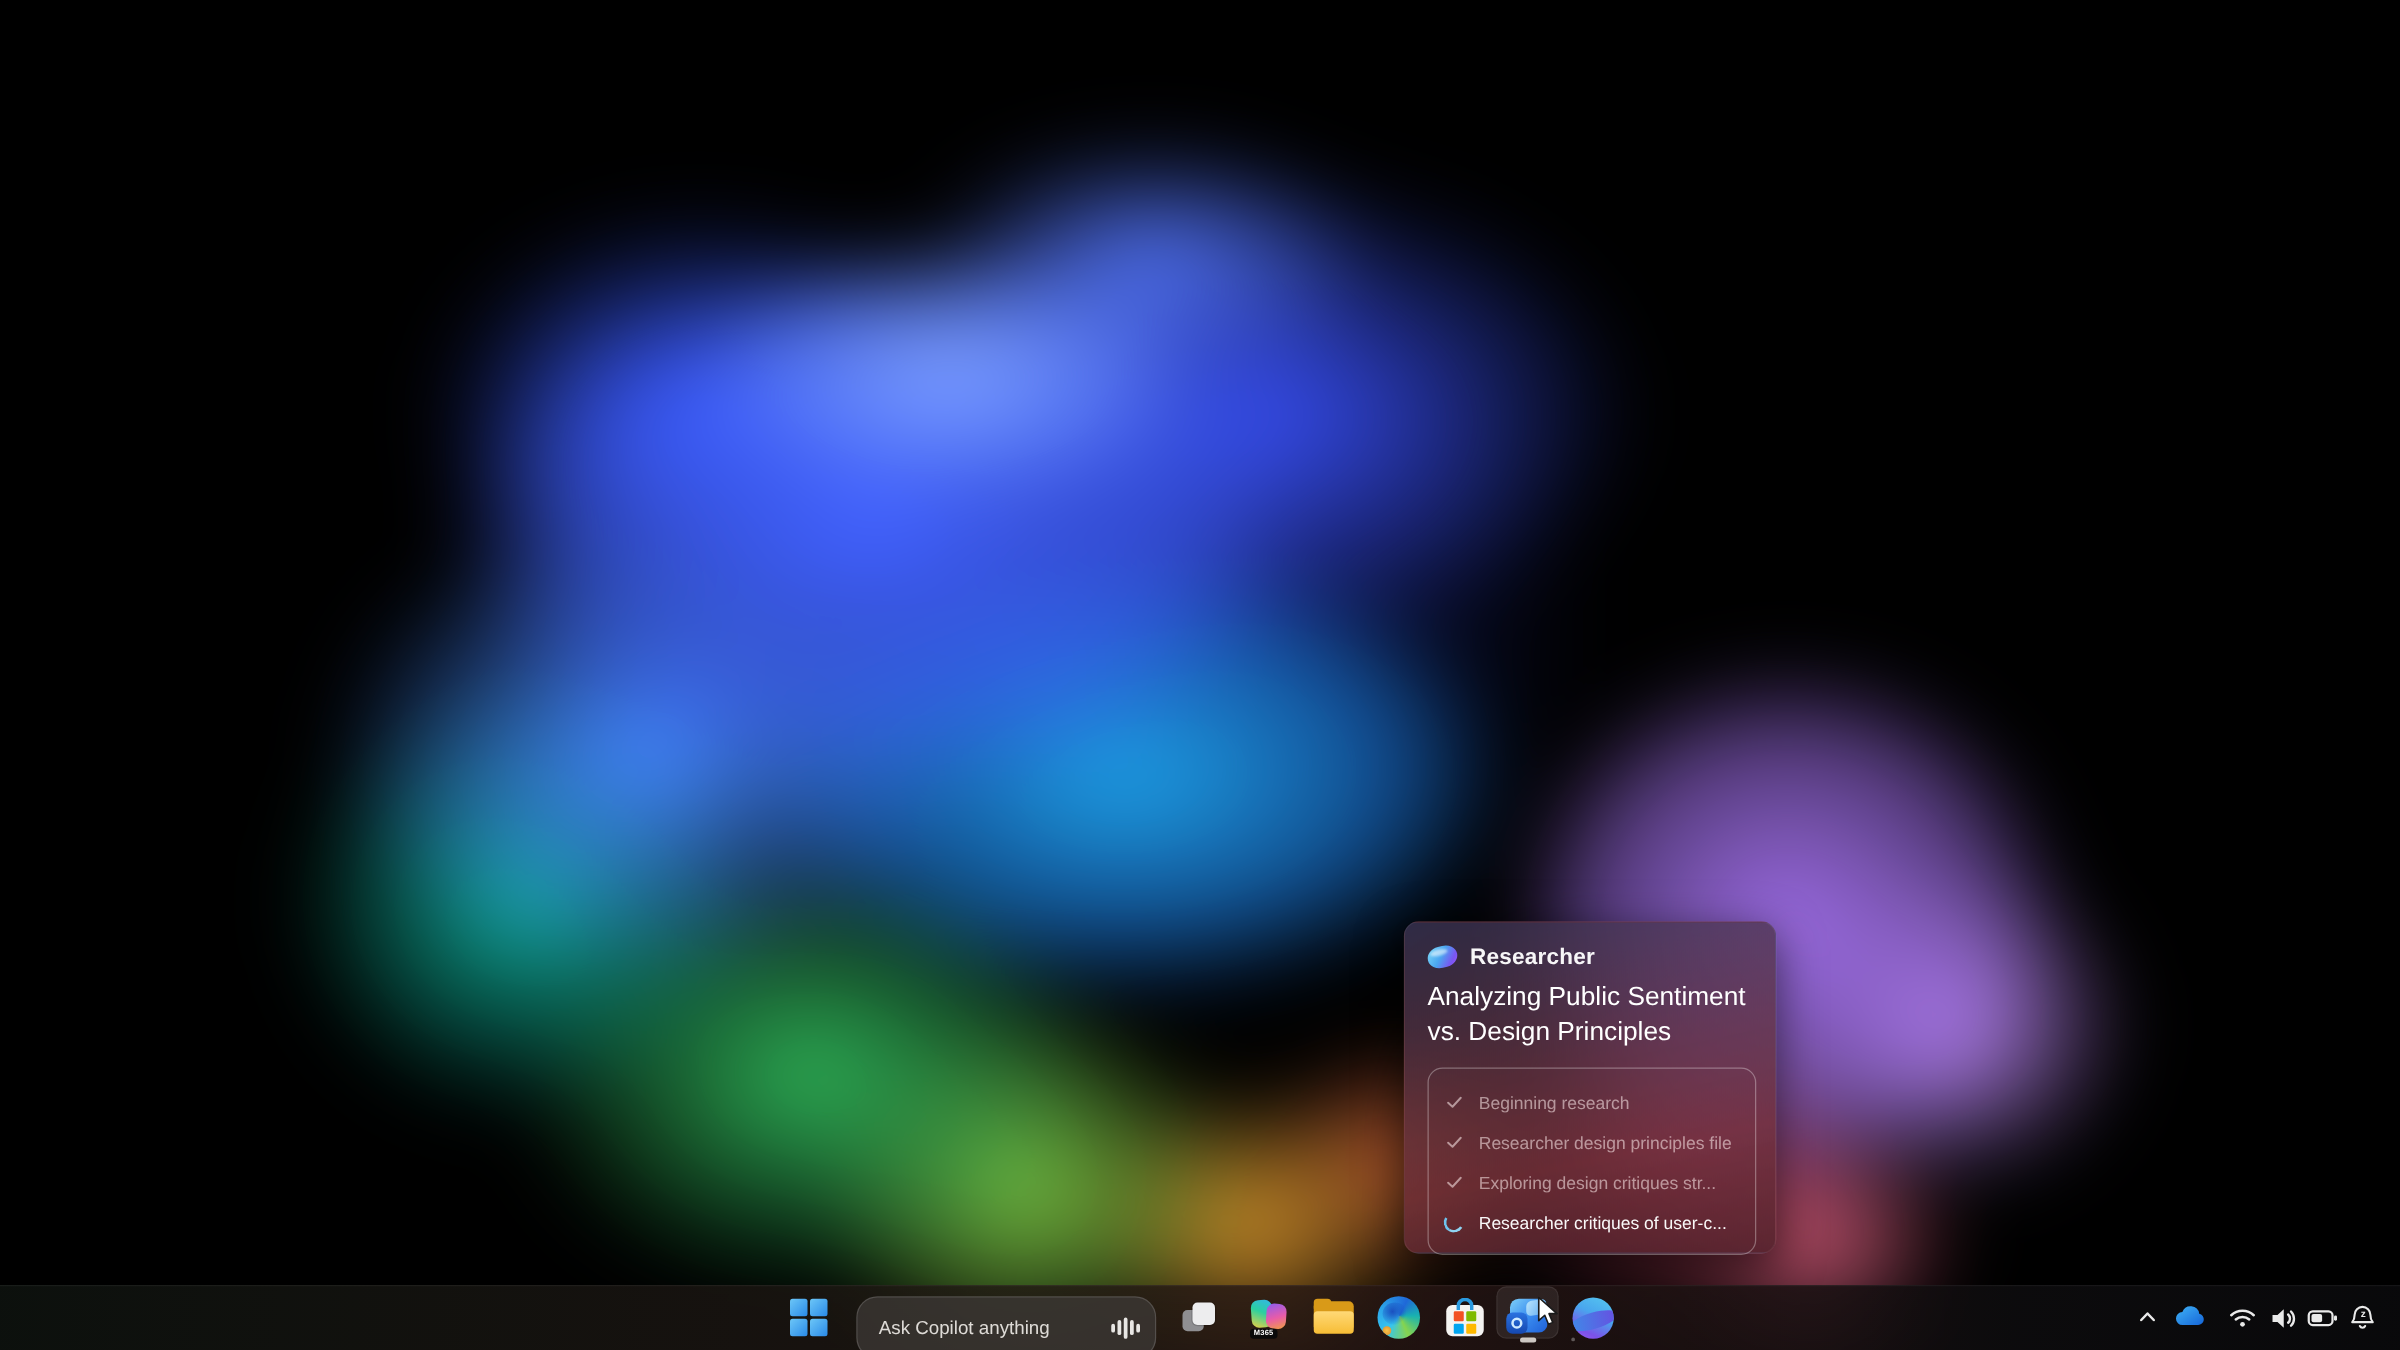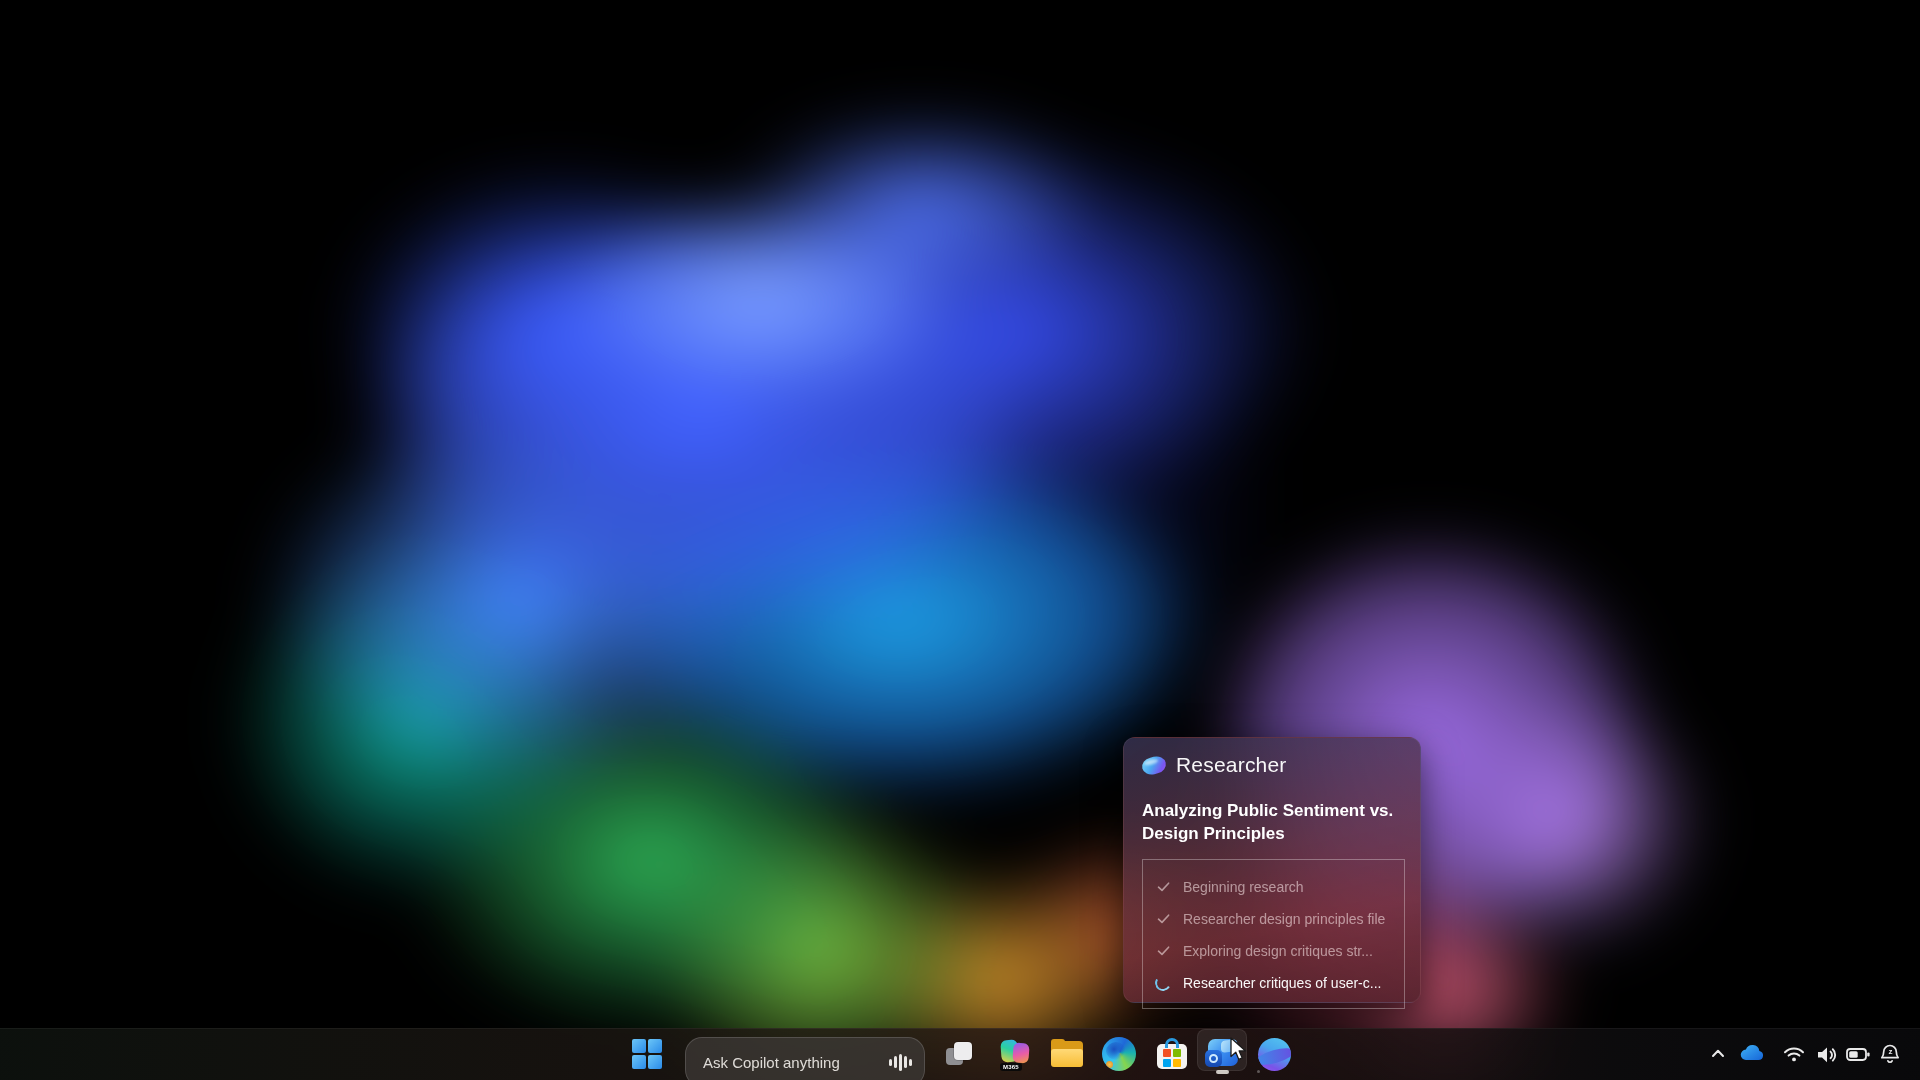--- a/index.html
+++ b/index.html
@@ -36,24 +36,24 @@
     backdrop-filter:blur(28px) saturate(1.1);
     box-shadow:0 10px 36px rgba(0,0,0,.55);
     border:1px solid rgba(255,255,255,.06);
     box-sizing:border-box;padding:16px 16px 14px 18px;color:#fff;}
   .flyout-header{display:flex;align-items:center;gap:10px;height:22px;}
   .researcher-logo{width:24px;height:17px;border-radius:60% 60% 60% 60%/70% 70% 70% 70%;
     background:linear-gradient(130deg,#7fdcf8 0%,#4aa6f0 45%,#7a55f2 78%,#9a5cf6 100%);
     transform:rotate(-14deg);position:relative;}
   .researcher-logo::after{content:"";position:absolute;left:3px;top:2px;width:14px;height:5px;border-radius:50%;
     background:rgba(255,255,255,.55);filter:blur(1px);}
-  .flyout-appname{font-size:21px;font-weight:400;color:rgba(255,255,255,.96);letter-spacing:.2px;}
-  .flyout-title{margin-top:24px;width:256px;font-size:17px;line-height:1.35;font-weight:700;color:#fff;}
+  .flyout-appname{font-size:18px;font-weight:700;color:rgba(255,255,255,.96);letter-spacing:.2px;}
+  .flyout-title{margin-top:8px;width:256px;font-size:21px;line-height:1.35;font-weight:400;color:#fff;}
   .steps-box{margin-top:13px;width:263px;box-sizing:border-box;border:1px solid rgba(255,255,255,.32);
-    border-radius:0;padding:11px 10px 9px 12px;}
+    border-radius:12px;padding:11px 10px 9px 12px;}
   .step{display:flex;align-items:center;gap:12px;height:32px;}
   .step-label{font-size:14px;white-space:nowrap;overflow:hidden;color:rgba(255,238,238,.55);}
   .step.active .step-label{color:rgba(255,255,255,.97);font-weight:500;}
   .step-icon{width:16px;height:16px;flex:0 0 16px;display:flex;align-items:center;justify-content:center;}
   .spinner{width:12px;height:12px;border-radius:50%;border:2.4px solid transparent;
     border-bottom-color:#8fd4f2;border-left-color:#6fc2ec;transform:rotate(-14deg);}
 
   
   .taskbar{position:absolute;left:0;top:1028px;width:1920px;height:52px;
     background:linear-gradient(90deg, rgba(15,20,16,.82) 0%, rgba(32,24,20,.76) 38%, rgba(42,24,22,.74) 60%, rgba(14,13,15,.85) 84%, rgba(10,10,12,.88) 100%);

